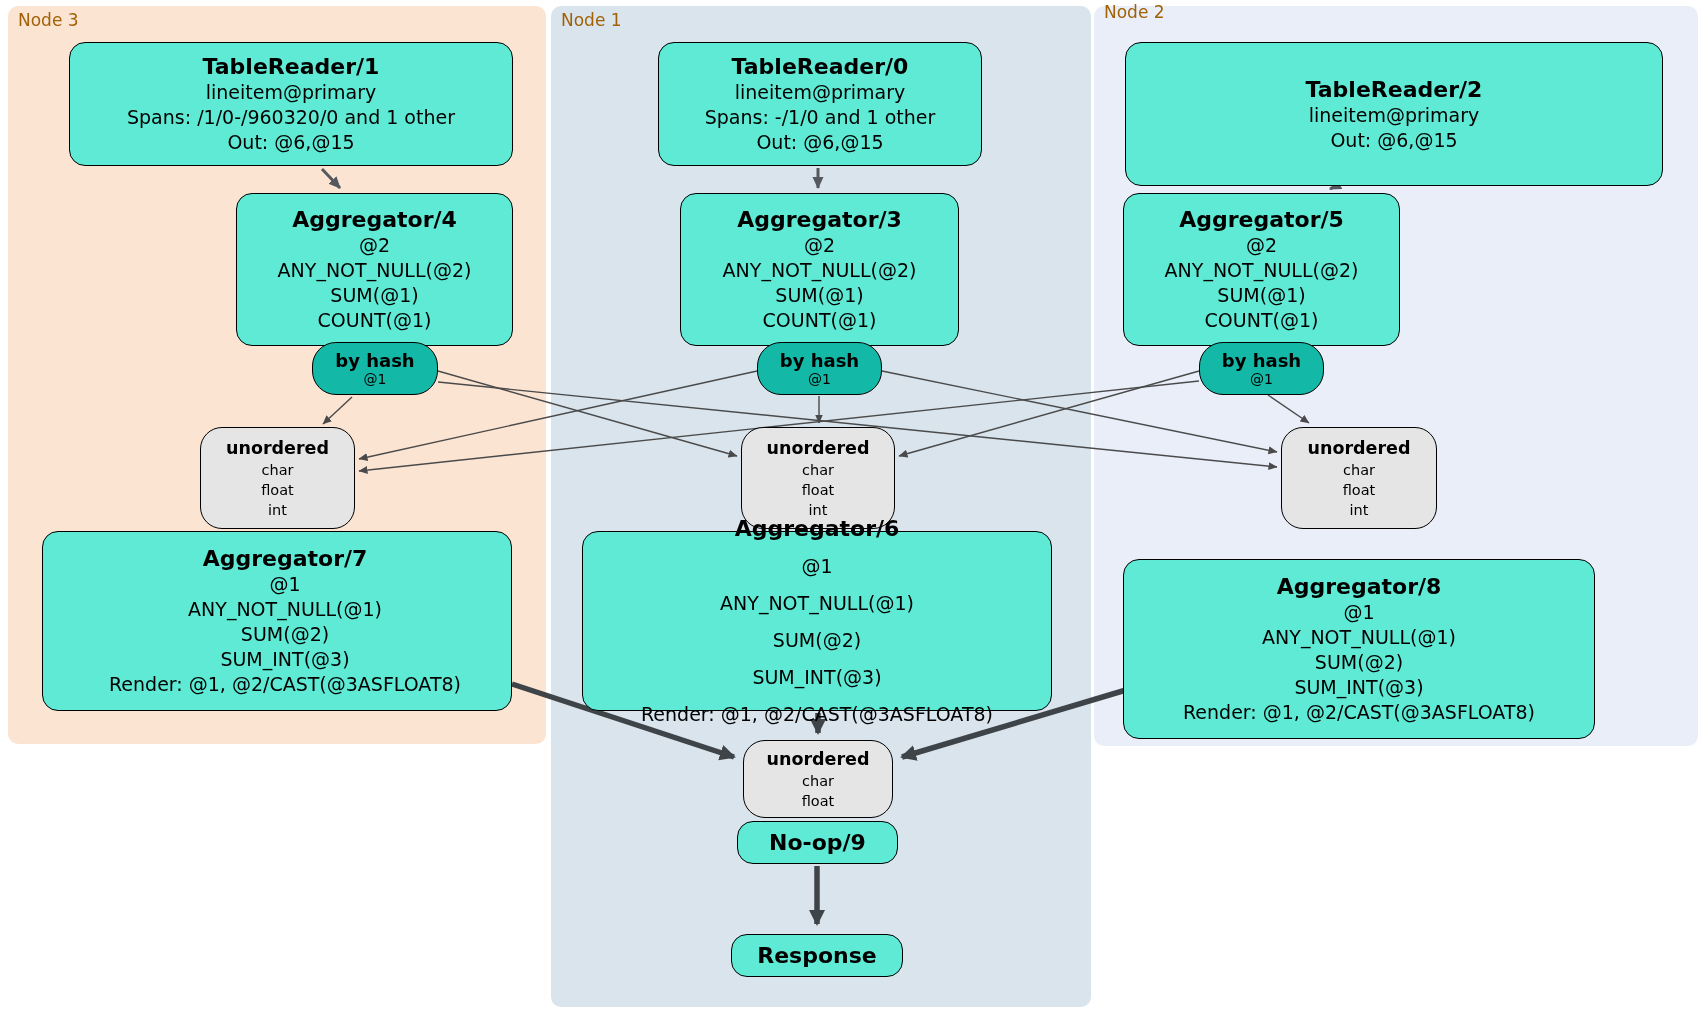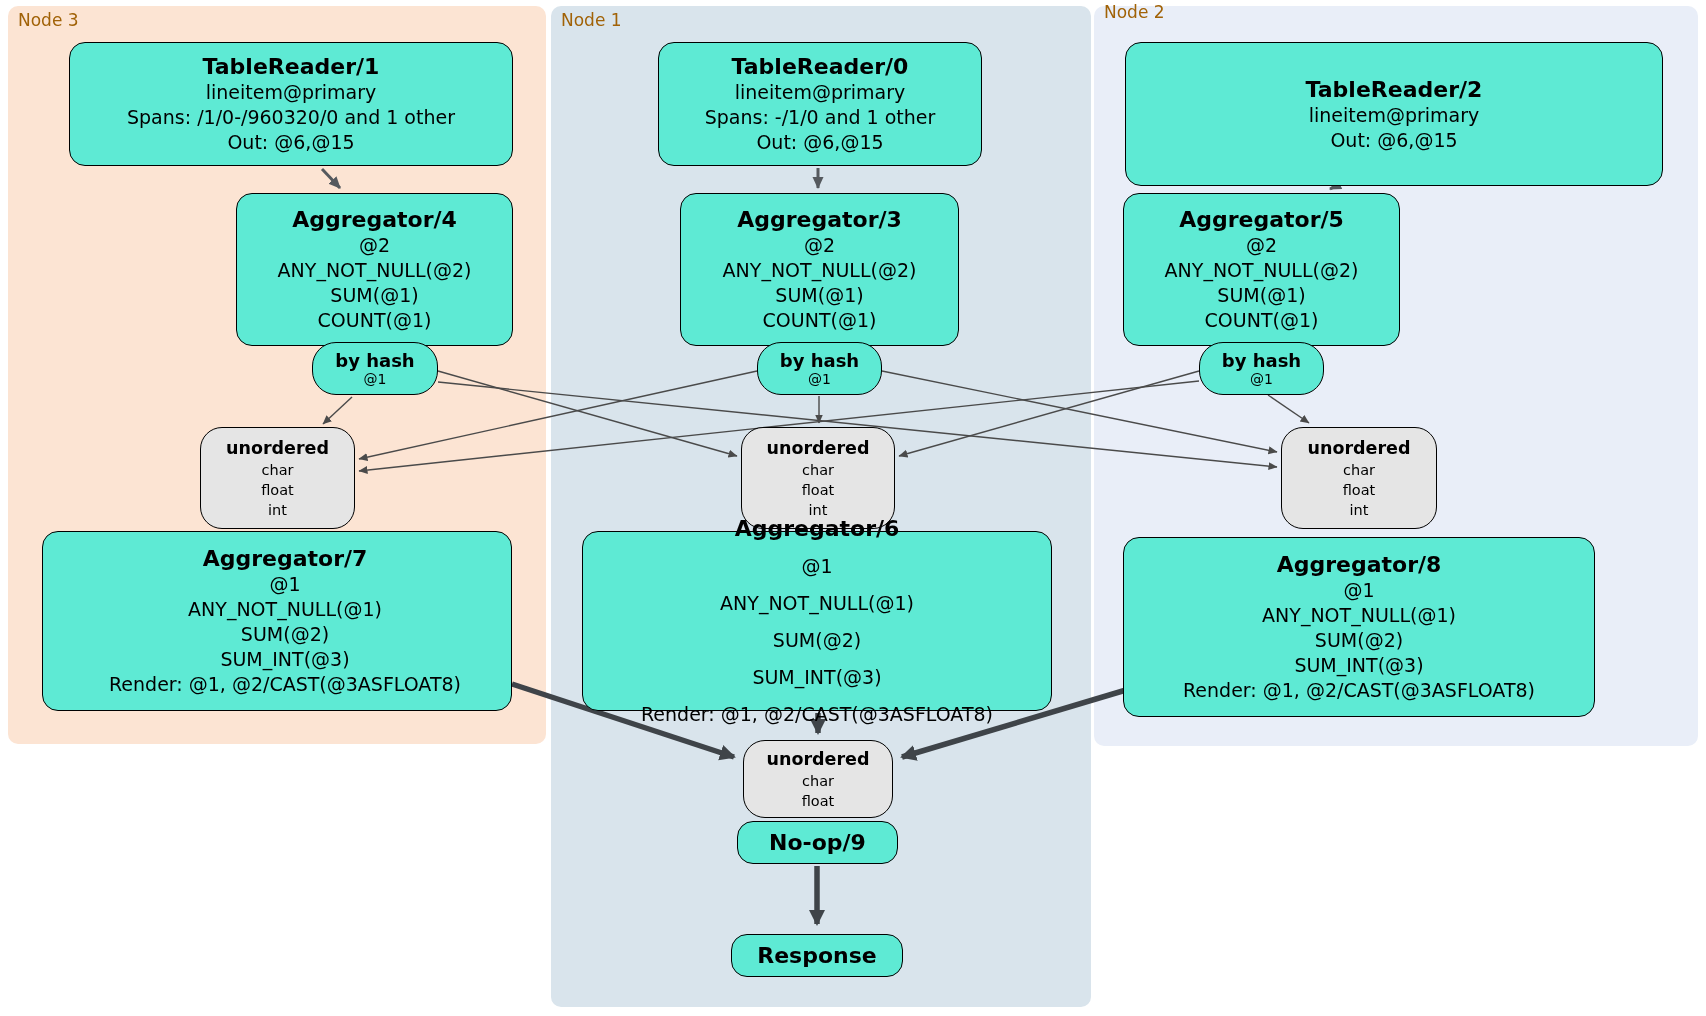--- a/index.html
+++ b/index.html
@@ -16,21 +16,21 @@
 
   .box {
     position:absolute; box-sizing:border-box;
     border:1.6px solid #000;
     display:flex; flex-direction:column; align-items:center; justify-content:center;
     text-align:center; z-index:3;
   }
   .proc { background:#5eead4; border-radius:16px;text-align:center; }
   .proc .title { font-weight:bold; font-size:22px; line-height:27px; white-space:nowrap; }
   .proc .line  { font-size:19px; line-height:25px; white-space:nowrap; }
-  .router { background:#5eead4; border-radius:24px; z-index:4; }
+  .router { background:#14b8a6; border-radius:24px; z-index:4; }
   .router .title { font-weight:bold; font-size:18px; line-height:21px; }
   .router .line  { font-size:14px; line-height:17px; }
   .sync { background:#e5e5e5; border-radius:22px; }
   .sync .title { font-weight:bold; font-size:17.5px; line-height:23px; }
   .sync .line  { font-size:14.5px; line-height:20px; }
 
   #edges { position:absolute; left:0; top:0; z-index:2; pointer-events:none; }
   .e-thin  { stroke:#4a4a4a; stroke-width:1.4; fill:none; }
   .e-mid   { stroke:#55595e; stroke-width:3;   fill:none; }
   .e-thick { stroke:#3f4449; stroke-width:5.5; fill:none; }
@@ -160,21 +160,21 @@
   <div class="box router" style="left:1199px;top:342px;width:125px;height:53px;">
     <div class="title">by hash</div>
     <div class="line">@1</div>
   </div>
   <div class="box sync" style="left:1281px;top:427px;width:156px;height:102px;">
     <div class="title">unordered</div>
     <div class="line">char</div>
     <div class="line">float</div>
     <div class="line">int</div>
   </div>
-  <div class="box proc" style="left:1123px;top:537px;width:472px;height:180px;">
+  <div class="box proc" style="left:1123px;top:559px;width:472px;height:180px;">
     <div class="title">Aggregator/8</div>
     <div class="line">@1</div>
     <div class="line">ANY_NOT_NULL(@1)</div>
     <div class="line">SUM(@2)</div>
     <div class="line">SUM_INT(@3)</div>
     <div class="line">Render: @1, @2/CAST(@3ASFLOAT8)</div>
   </div>
 
   <div class="box sync" style="left:743px;top:740px;width:150px;height:78px;">
     <div class="title">unordered</div>

